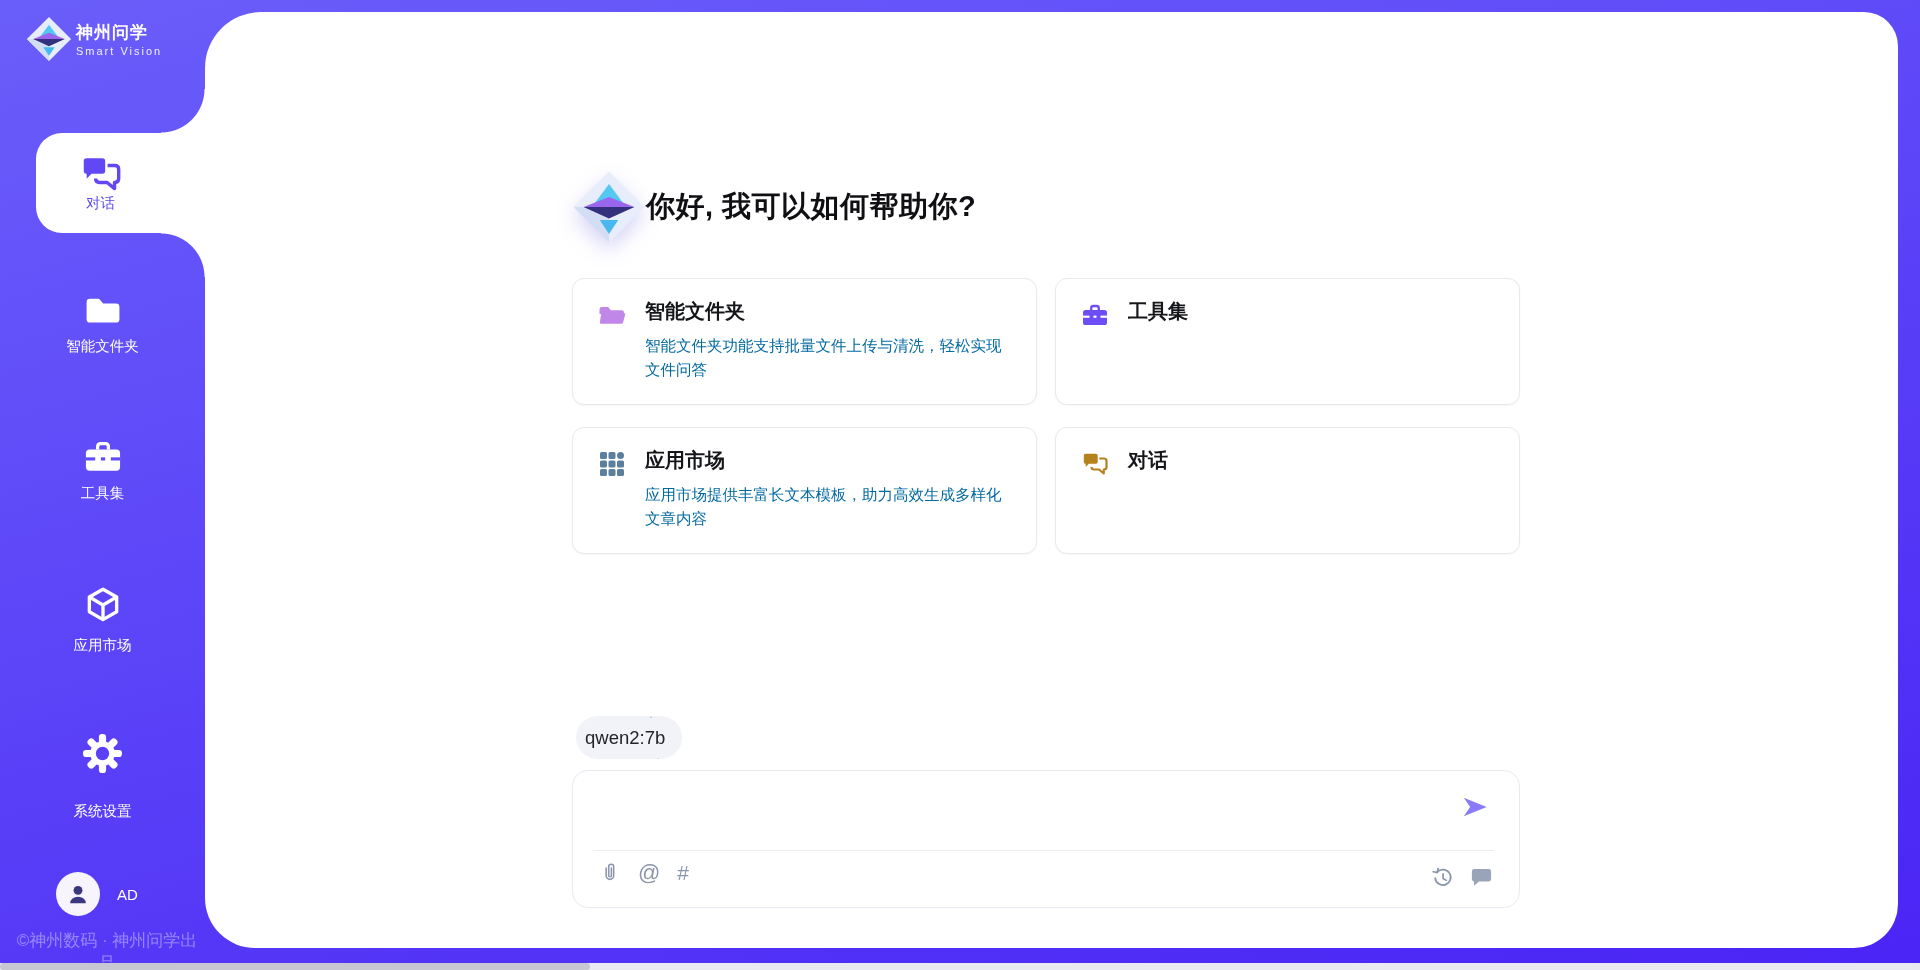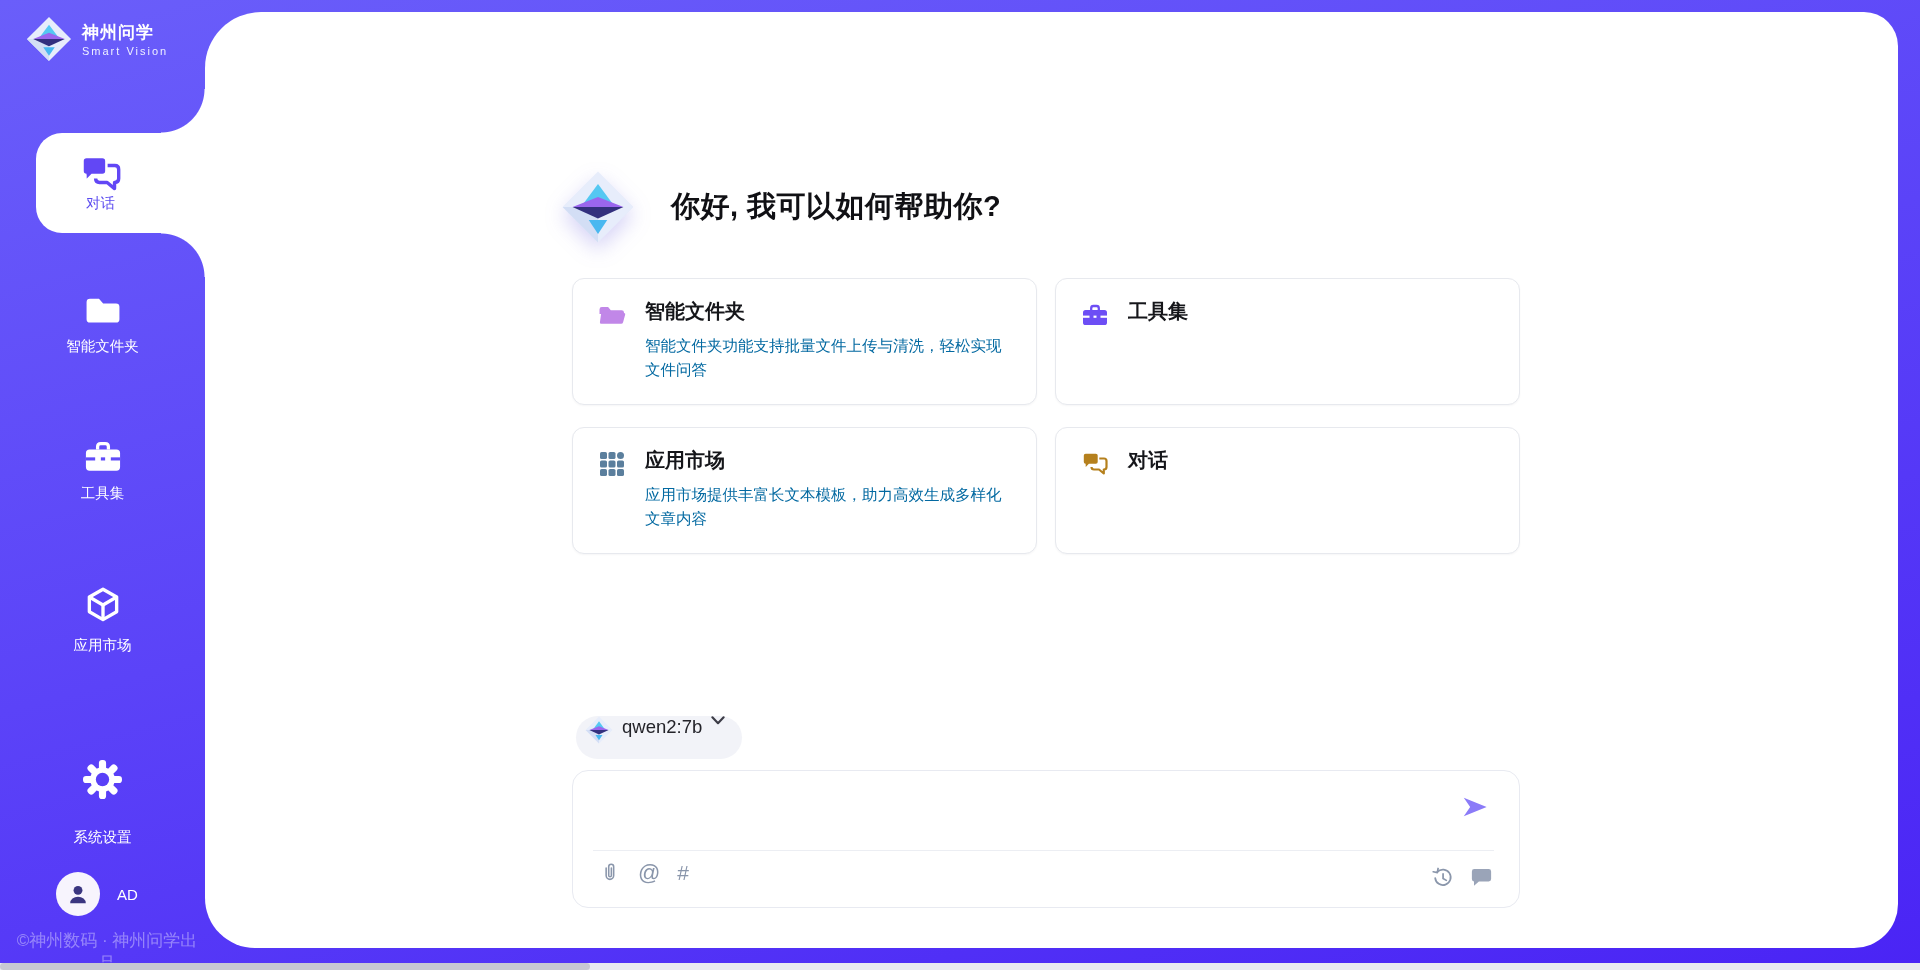--- a/index.html
+++ b/index.html
@@ -3,21 +3,21 @@
 <meta charset="utf-8">
 <style>
   * { margin:0; padding:0; box-sizing:border-box; }
   html,body { width:1920px; height:970px; overflow:hidden; }
   body {
     font-family:"Liberation Sans","DejaVu Sans",sans-serif;
     background:linear-gradient(165deg,#6a5efa 0%,#5b43f8 48%,#4a24f5 100%);
     position:relative;
   }
   
-  .brand { position:absolute; top:16px; left:26px; display:flex; align-items:center; gap:10px; }
+  .brand { position:absolute; top:16px; left:26px; display:flex; align-items:center; gap:4px; }
   .brand-logo { width:46px; height:46px; }
   .brand-name { color:#fff; font-size:17px; font-weight:700; letter-spacing:1px; }
   .brand-sub  { color:#eef0ff; font-size:11px; letter-spacing:2px; margin-top:1px; }
 
   .tab-active {
     position:absolute; left:36px; top:133px; width:169px; height:100px;
     background:#fff; border-radius:26px 0 0 26px;
     display:flex; flex-direction:column; align-items:center; justify-content:center;
     padding-right:40px; cursor:pointer;
   }
@@ -26,46 +26,46 @@
   .tab-active::after  { content:""; position:absolute; right:0; top:100%; width:44px; height:44px;
     background:radial-gradient(44px at 0 100%, rgba(0,0,0,0) 43px, #fff 44px); }
   .tab-active .nav-label { color:#5b4bf0; }
 
   .nav-item {
     position:absolute; left:0; width:205px;
     display:flex; flex-direction:column; align-items:center; gap:9px; cursor:pointer;
   }
   .nav-label { font-size:14.5px; color:#fff; }
   .ni-folders  { top:292px; } .ni-tools { top:438px; }
-  .ni-market   { top:585px; } .ni-settings { top:759px;gap:28px; }
+  .ni-market   { top:585px; } .ni-settings { top:733px;gap:28px; }
 
   .user-row { position:absolute; top:872px; left:56px; display:flex; align-items:center; gap:17px; cursor:pointer; }
   .avatar { width:44px; height:44px; border-radius:50%; background:#f7f4fd; display:flex; align-items:center; justify-content:center; }
   .user-name { color:#fff; font-size:15px; }
   .side-footer { position:absolute; top:929px; left:12px; width:190px; text-align:center;
     font-size:17px; color:rgba(238,235,255,0.42); }
 
   
   .panel { position:absolute; left:205px; top:12px; width:1693px; height:936px;
     background:#fff; border-radius:56px 34px 44px 50px; }
 
-  .hero { position:absolute; left:356px; top:150px; height:90px; display:flex; align-items:center; gap:36px; }
+  .hero { position:absolute; left:367px; top:150px; height:90px; display:flex; align-items:center; }
   .hero-logo { width:74px; height:74px; filter:drop-shadow(0 8px 10px rgba(90,80,220,0.25)); }
   .hero-title { font-size:29px; font-weight:700; color:#101014; letter-spacing:0.5px; }
 
   .cards { position:absolute; left:367px; top:266px; width:948px;
     display:grid; grid-template-columns:465px 465px; column-gap:18px; row-gap:22px; }
   .card { height:127px; background:#fff; border:1px solid #e7e9ee; border-radius:12px;
     padding:19px 25px; display:flex; gap:19px; cursor:pointer; box-shadow:0 1px 2px rgba(16,24,40,0.04); }
   .card-icon { width:28px; height:28px; flex:0 0 28px; margin-top:3px; }
   .card-title { font-size:20px; font-weight:700; color:#15161a; margin-bottom:9px; }
   .card-desc  { font-size:15.5px; color:#0369a1; line-height:1.58; }
 
   .model-pill { position:absolute; left:371px; top:704px; height:43px; border-radius:22px;
-    background:#f2f3f8; display:flex; align-items:flex-start; gap:9px; padding:0 17px 0 9px; cursor:pointer; }
+    background:#f2f3f8; display:flex; align-items:flex-end; gap:9px; padding:0 17px 0 9px; cursor:pointer;flex-direction:column; }
   .pill-logo { width:28px; height:28px; }
   .pill-label { font-size:18.5px; color:#232329; }
 
   .composer { position:absolute; left:367px; top:758px; width:948px; height:138px;
     border:1.5px solid #e8eaf1; border-radius:16px; background:#fff; }
   .composer textarea { position:absolute; top:8px; left:20px; width:850px; height:62px;
     border:none; outline:none; resize:none; font-family:inherit;
     font-size:17.5px; color:#33343c; padding:7px 7px; }
   .composer textarea::placeholder { color:#b6bdca; }
   .send-btn { position:absolute; top:22px; right:30px; width:28px; height:28px; cursor:pointer; }

